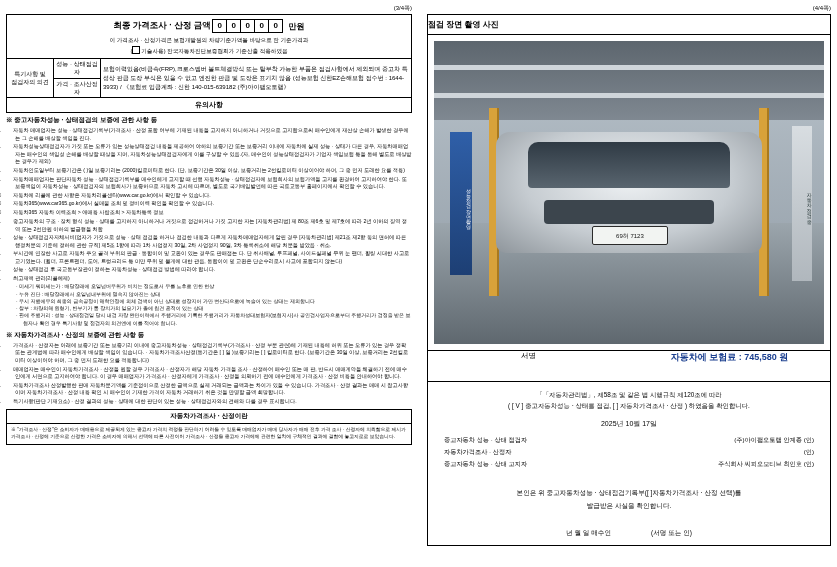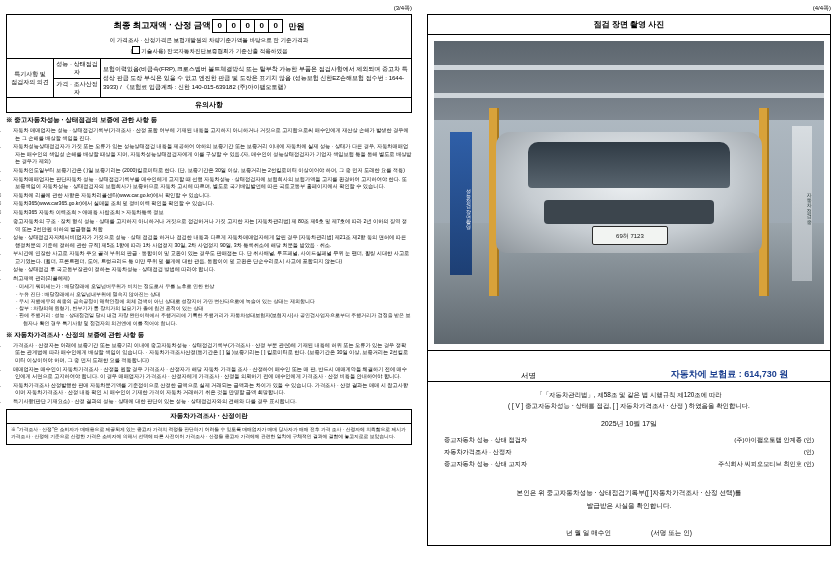--- a/index.html
+++ b/index.html
@@ -156,21 +156,20 @@
     border-bottom: 1px solid #000;
   }
   .footer-box .fb-body {
     font-size: 4.8px;
     line-height: 1.45;
     padding: 3px 4px;
   }
   
   .photo-title {
     border: 1px solid #000;
-    text-align: center;
     font-size: 8px;
     font-weight: bold;
     padding: 4px 0;
   }
   .photo-frame {
     border: 1px solid #000;
     border-top: none;
     padding: 6px;
     height: 316px;
     box-sizing: border-box;
@@ -180,21 +179,21 @@
     width: 100%;
     height: 100%;
     position: relative;
     overflow: hidden;
     background: linear-gradient(#b9c3cb, #8e99a3);
   }
   .sign-row {
     border: 1px solid #000;
     border-top: none;
     display: flex;
-    align-items: flex-end;
+    align-items: flex-start;
     height: 30px;
   }
   .sign-label {
     width: 50%;
     text-align: center;
     font-size: 7.5px;
   }
   .sign-value {
     width: 50%;
     text-align: center;
@@ -295,21 +294,21 @@
 
 <div class="page page-left">
 
   <div class="pagenum">(3/4쪽)</div>
 
   <table class="grid">
     <tbody>
         <tr>
       <td style="border-bottom:none;">
         <div class="title-bar">
-          <span>최종 최고재액 · 산정 금액</span>
+          <span>최종 가격조사 · 산정 금액</span>
           <span class="amt-boxes">
             <span class="amt-box">0</span><span class="amt-box">0</span><span class="amt-box">0</span><span class="amt-box">0</span><span class="amt-box">0</span>
           </span>
           <span class="amt-unit">만원</span>
         </div>
         <div class="sub-note">이 가격조사 · 산정가격은 보험개발원의 차량기준가액을 바탕으로 한 기준가격과</div>
         <div class="sub-note">
           <span>(</span><span class="chk"></span><span>기술사용</span><span>) 한국자동차진단보증협회가 기준산출 적용하였음</span>
         </div>
       </td>
@@ -393,21 +392,21 @@
         <div class="ph-grille"></div>
         <div class="ph-plate">69허 7123</div>
       </div>
     </div>
   </div>
 
   <div class="sign-row">
     <div class="sign-label">서명</div>
     <div class="sign-value">
       <span>자동차에 보험료 :</span>
-      <span>614,730 원</span>
+      <span>745,580 원</span>
     </div>
   </div>
 
   <div class="legal-box">
     <div class="legal-head">
       <div>「「자동차관리법」, 제58조 및 같은 법 시행규칙 제120조에 따라</div>
       <div>( [ V ] 중고자동차성능 · 상태를 점검, [     ] 자동차가격조사 · 산정 ) 하였음을 확인합니다.</div>
     </div>
 
     <div class="legal-date">2025년 10월 17일</div>

